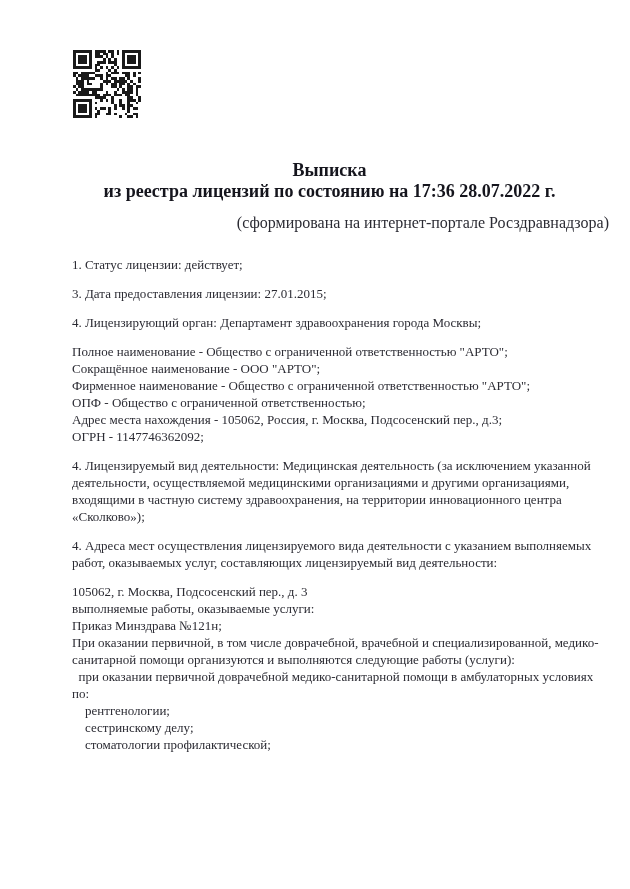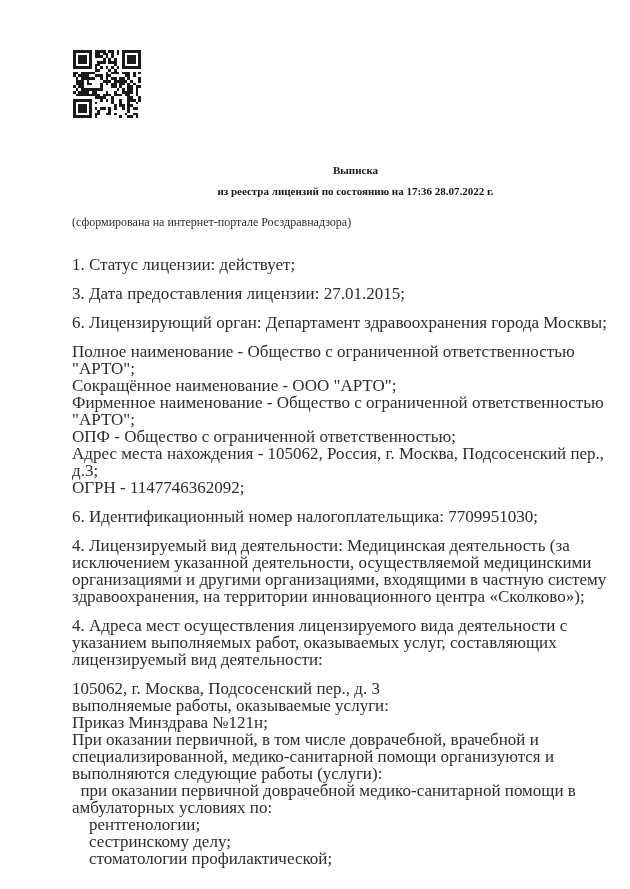--- a/index.html
+++ b/index.html
@@ -22,43 +22,43 @@
     position:absolute;
     left:73px;
     top:50px;
     width:68px;
     height:68px;
   }
   .qr svg{display:block;width:68px;height:68px;shape-rendering:crispEdges;}
   .title-block{
     position:absolute;
     top:160px;
-    left:87px;
+    left:61px;
     width:537px;
     text-align:center;
     font-weight:bold;
-    font-size:11px;
+    font-size:18px;
     line-height:21px;
     color:var(--title);
   }
   .note{
     position:absolute;
     top:216px;
     left:72px;
     width:537px;
-    text-align:left;
-    font-size:12px;
+    text-align:right;
+    font-size:16px;
     line-height:13px;
   }
   .body-text{
     position:absolute;
     top:256px;
     left:72px;
     width:537px;
-    font-size:17px;
+    font-size:13px;
     line-height:17px;
   }
   .body-text p{
     margin:0 0 12px 0;
     white-space:pre-wrap;
   }
 </style>
 </head>
 <body>
 
@@ -73,28 +73,27 @@
   <div class="title-block">
     <div>Выписка</div>
     <div>из реестра лицензий по состоянию на 17:36 28.07.2022 г.</div>
   </div>
 
   <div class="note">(сформирована на интернет-портале Росздравнадзора)</div>
 
   <div class="body-text">
     <p>1. Статус лицензии: действует;</p>
     <p>3. Дата предоставления лицензии: 27.01.2015;</p>
-    <p>6. Лицензирующий орган: Департамент здравоохранения города Москвы;</p>
+    <p>4. Лицензирующий орган: Департамент здравоохранения города Москвы;</p>
     <p>Полное наименование - Общество с ограниченной ответственностью "АРТО";
 Сокращённое наименование - ООО "АРТО";
 Фирменное наименование - Общество с ограниченной ответственностью "АРТО";
 ОПФ - Общество с ограниченной ответственностью;
 Адрес места нахождения - 105062, Россия, г. Москва, Подсосенский пер., д.3;
 ОГРН - 1147746362092;</p>
-    <p>6. Идентификационный номер налогоплательщика: 7709951030;</p>
     <p>4. Лицензируемый вид деятельности: Медицинская деятельность (за исключением указанной деятельности, осуществляемой медицинскими организациями и другими организациями, входящими в частную систему здравоохранения, на территории инновационного центра «Сколково»);</p>
     <p>4. Адреса мест осуществления лицензируемого вида деятельности с указанием выполняемых работ, оказываемых услуг, составляющих лицензируемый вид деятельности:</p>
     <p>105062, г. Москва, Подсосенский пер., д. 3
 выполняемые работы, оказываемые услуги:
 Приказ Минздрава №121н;
 При оказании первичной, в том числе доврачебной, врачебной и специализированной, медико-санитарной помощи организуются и выполняются следующие работы (услуги):
   при оказании первичной доврачебной медико-санитарной помощи в амбулаторных условиях по:
     рентгенологии;
     сестринскому делу;
     стоматологии профилактической;</p>

